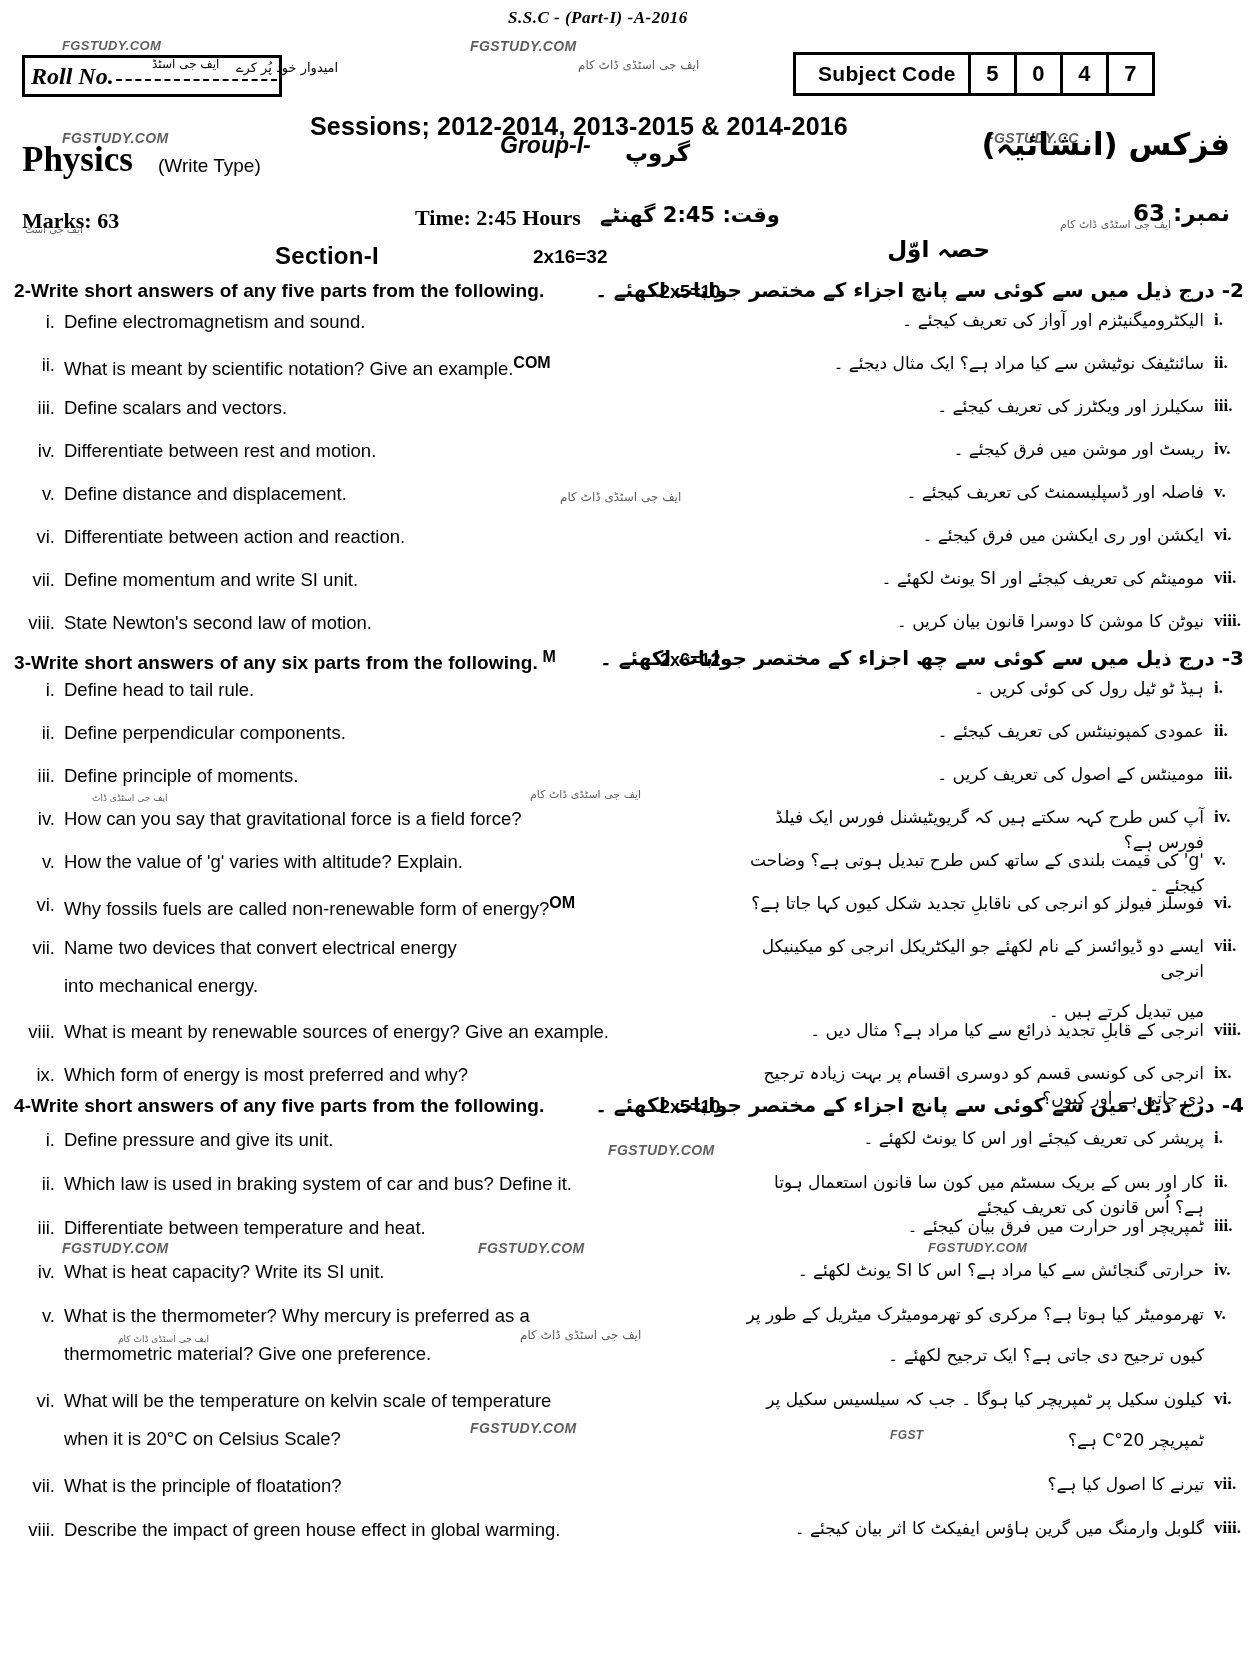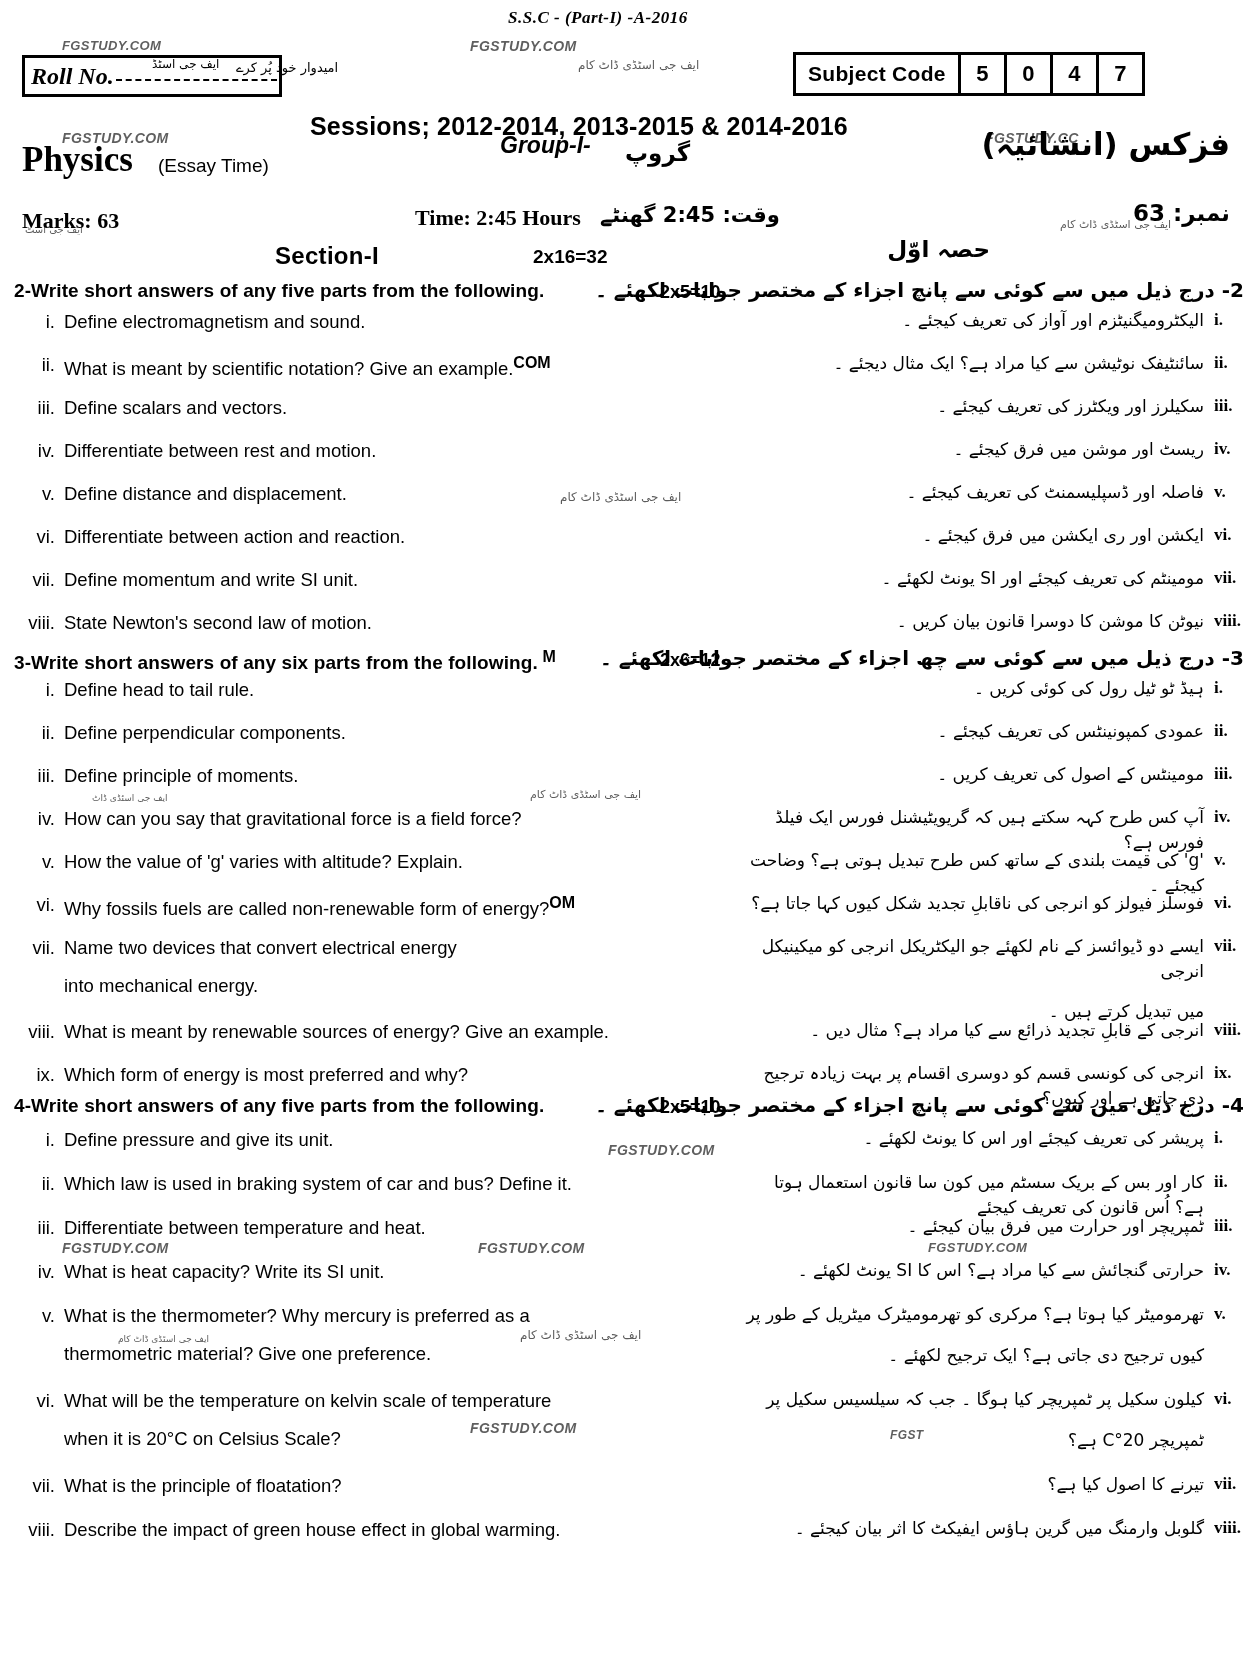--- a/index.html
+++ b/index.html
@@ -82,21 +82,21 @@
     font-family: "DejaVu Sans", sans-serif;
     font-size: 13px;
     direction: rtl;
     white-space: nowrap;
   }
 
   .subjcode {
     left: 793px; top: 52px;
     height: 44px;
     border: 3px solid #000;
-    display: flex; align-items: stretch;
+    display: flex; align-items: stretch; padding-left: 10px;
   }
   .subjcode .lab {
     display: flex; align-items: center; justify-content: center;
     padding: 0 12px;
     font-size: 21px; font-weight: bold;
     letter-spacing: .3px;
     white-space: nowrap;
   }
   .subjcode .cell {
     width: 46px;
@@ -296,21 +296,21 @@
     <span class="lab">Subject Code</span>
     <span class="cell">5</span>
     <span class="cell">0</span>
     <span class="cell">4</span>
     <span class="cell">7</span>
   </div>
 
   <div class="abs sessions">Sessions; 2012-2014, 2013-2015 &amp; 2014-2016</div>
 
   <div class="abs subject-en">Physics</div>
-  <div class="abs subject-sub">(Essay Time)</div>
+  <div class="abs subject-sub">(Write Type)</div>
   <div class="abs group-en">Group-I-</div>
   <div class="abs group-ur">گروپ</div>
   <div class="abs subject-ur">فزکس (انشائیہ)</div>
 
   <div class="abs marks-en">Marks: 63</div>
   <div class="abs time-en">Time: 2:45 Hours</div>
   <div class="abs time-ur">وقت: 2:45 گھنٹے</div>
   <div class="abs marks-ur">نمبر: 63</div>
 
   <div class="abs section-en">Section-I</div>

